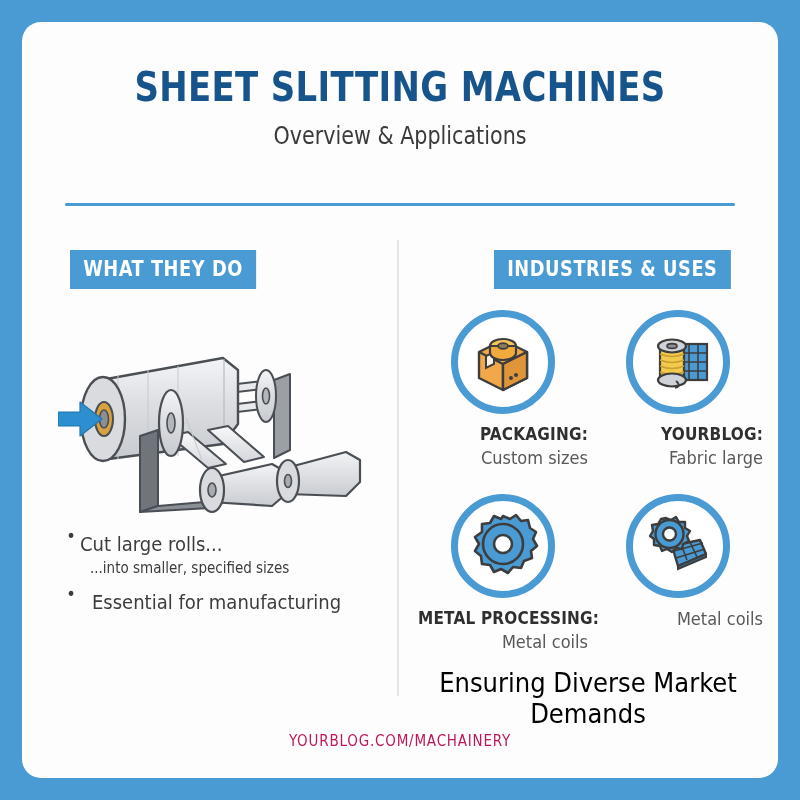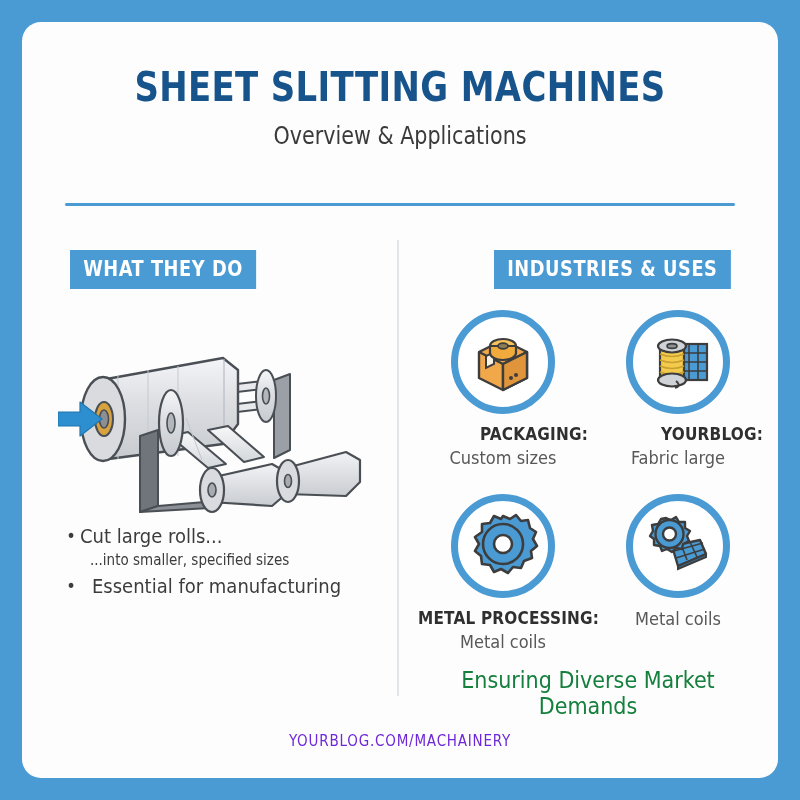--- a/index.html
+++ b/index.html
@@ -120,21 +120,21 @@
     line-height: 1.42;
   }
   .bullet-dot {
     width: 18px;
     flex: 0 0 18px;
     text-align: center;
     font-size: 18px;
     line-height: 1.5;
     color: #3c3c3c;
   }
-  .bullet-text { flex: 1 1 auto; }
+  .bullet-text { flex: 1 1 auto; margin-top: 8px; }
   .bullet-sub {
     margin-left: 28px;
     font-family: "DejaVu Sans Condensed", "Liberation Sans Narrow", "Liberation Sans", sans-serif;
     font-size: 15px;
     color: #3c3c3c;
     line-height: 1.42;
   }
   .bullet-row.indented .bullet-text { padding-left: 12px; }
 
   
@@ -180,45 +180,46 @@
     letter-spacing: 0.2px;
     white-space: nowrap;
     text-align: right;
   }
   .icon-desc {
     margin-top: 3px;
     font-family: "DejaVu Sans Condensed", "Liberation Sans Narrow", "Liberation Sans", sans-serif;
     font-size: 18px;
     color: #585858;
     white-space: nowrap;
+    text-align: right;
   }
   .icon-label.empty { visibility: hidden; }
 
   #tagline {
     position: absolute;
     left: 396px;
     top: 645px;
     width: 340px;
     text-align: center;
     font-family: "DejaVu Sans Condensed", "Liberation Sans Narrow", "Liberation Sans", sans-serif;
-    font-size: 23px;
-    color: #15803d;
+    font-size: 27px;
+    color: #000000;
   }
 
   
   #footer {
     position: absolute;
     left: 0;
     top: 710px;
     width: 756px;
     text-align: center;
     font-family: "DejaVu Sans Condensed", "Liberation Sans Narrow", "Liberation Sans", sans-serif;
     font-size: 15px;
     letter-spacing: 0.8px;
-    color: #6d28d9;
+    color: #be185d;
   }
 </style>
 </head>
 <body>
 
 <div id="poster">
   <div id="canvas">
 
     <div id="header">
       <div id="main-title">SHEET SLITTING MACHINES</div>

